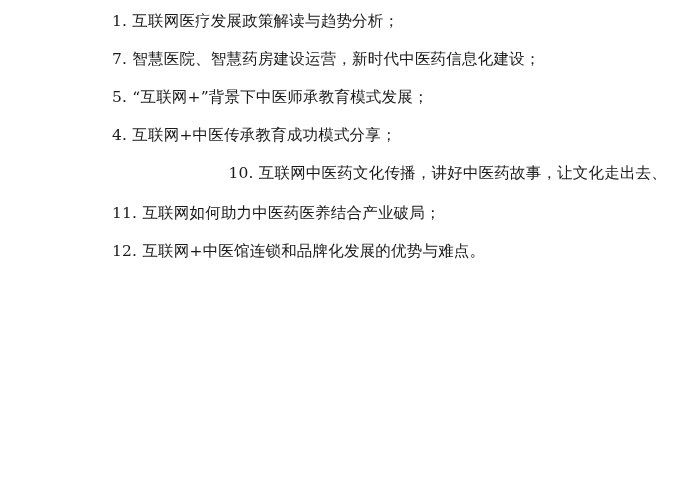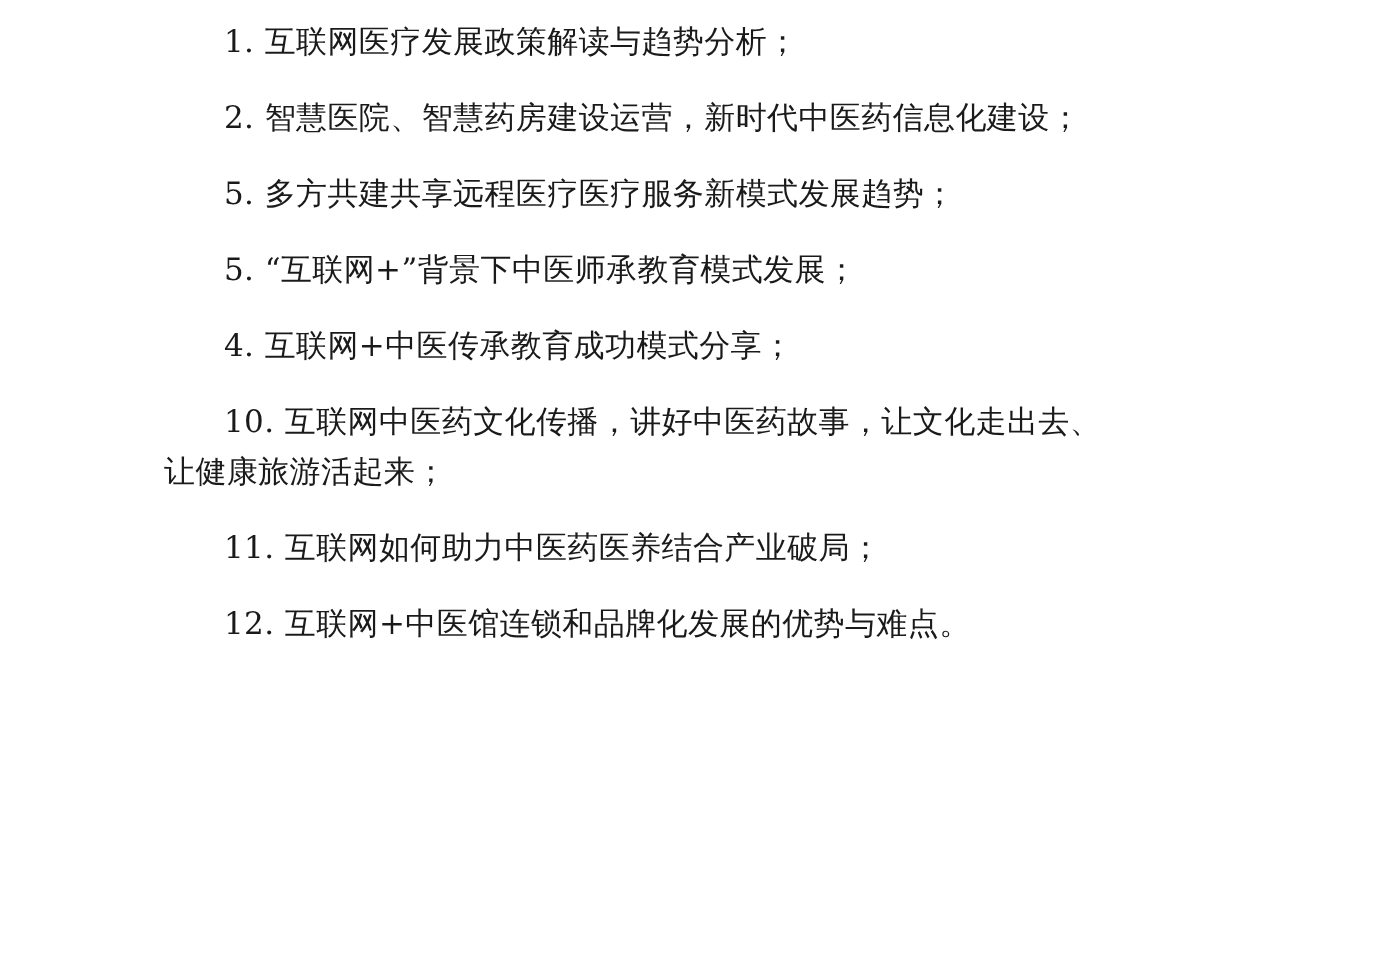--- a/index.html
+++ b/index.html
@@ -41,22 +41,20 @@
   .doc-item:last-child {
     margin-bottom: 12px;
   }
 </style>
 </head>
 <body>
 
 <div class="page">
   <ul class="doc-list">
     <li class="doc-item">1. 互联网医疗发展政策解读与趋势分析；</li>
-    <li class="doc-item">2. 智慧医院、智慧药房建设运营，新时代中医药信息化建设；</li>
-    <li class="doc-item">5. 多方共建共享远程医疗医疗服务新模式发展趋势；</li>
+    <li class="doc-item">7. 智慧医院、智慧药房建设运营，新时代中医药信息化建设；</li>
     <li class="doc-item">5. “互联网+”背景下中医师承教育模式发展；</li>
     <li class="doc-item">4. 互联网+中医传承教育成功模式分享；</li>
-    <li class="doc-item" style="margin-bottom:1px;">10. 互联网中医药文化传播，讲好中医药故事，让文化走出去、</li>
-    <li class="doc-item wrap" style="margin-left:-30px;">让健康旅游活起来；</li>
+    <li class="doc-item" style="margin-bottom:16px;text-align:right;">10. 互联网中医药文化传播，讲好中医药故事，让文化走出去、</li>
     <li class="doc-item">11. 互联网如何助力中医药医养结合产业破局；</li>
     <li class="doc-item">12. 互联网+中医馆连锁和品牌化发展的优势与难点。</li>
   </ul>
 </div>
 
 </body></html>

